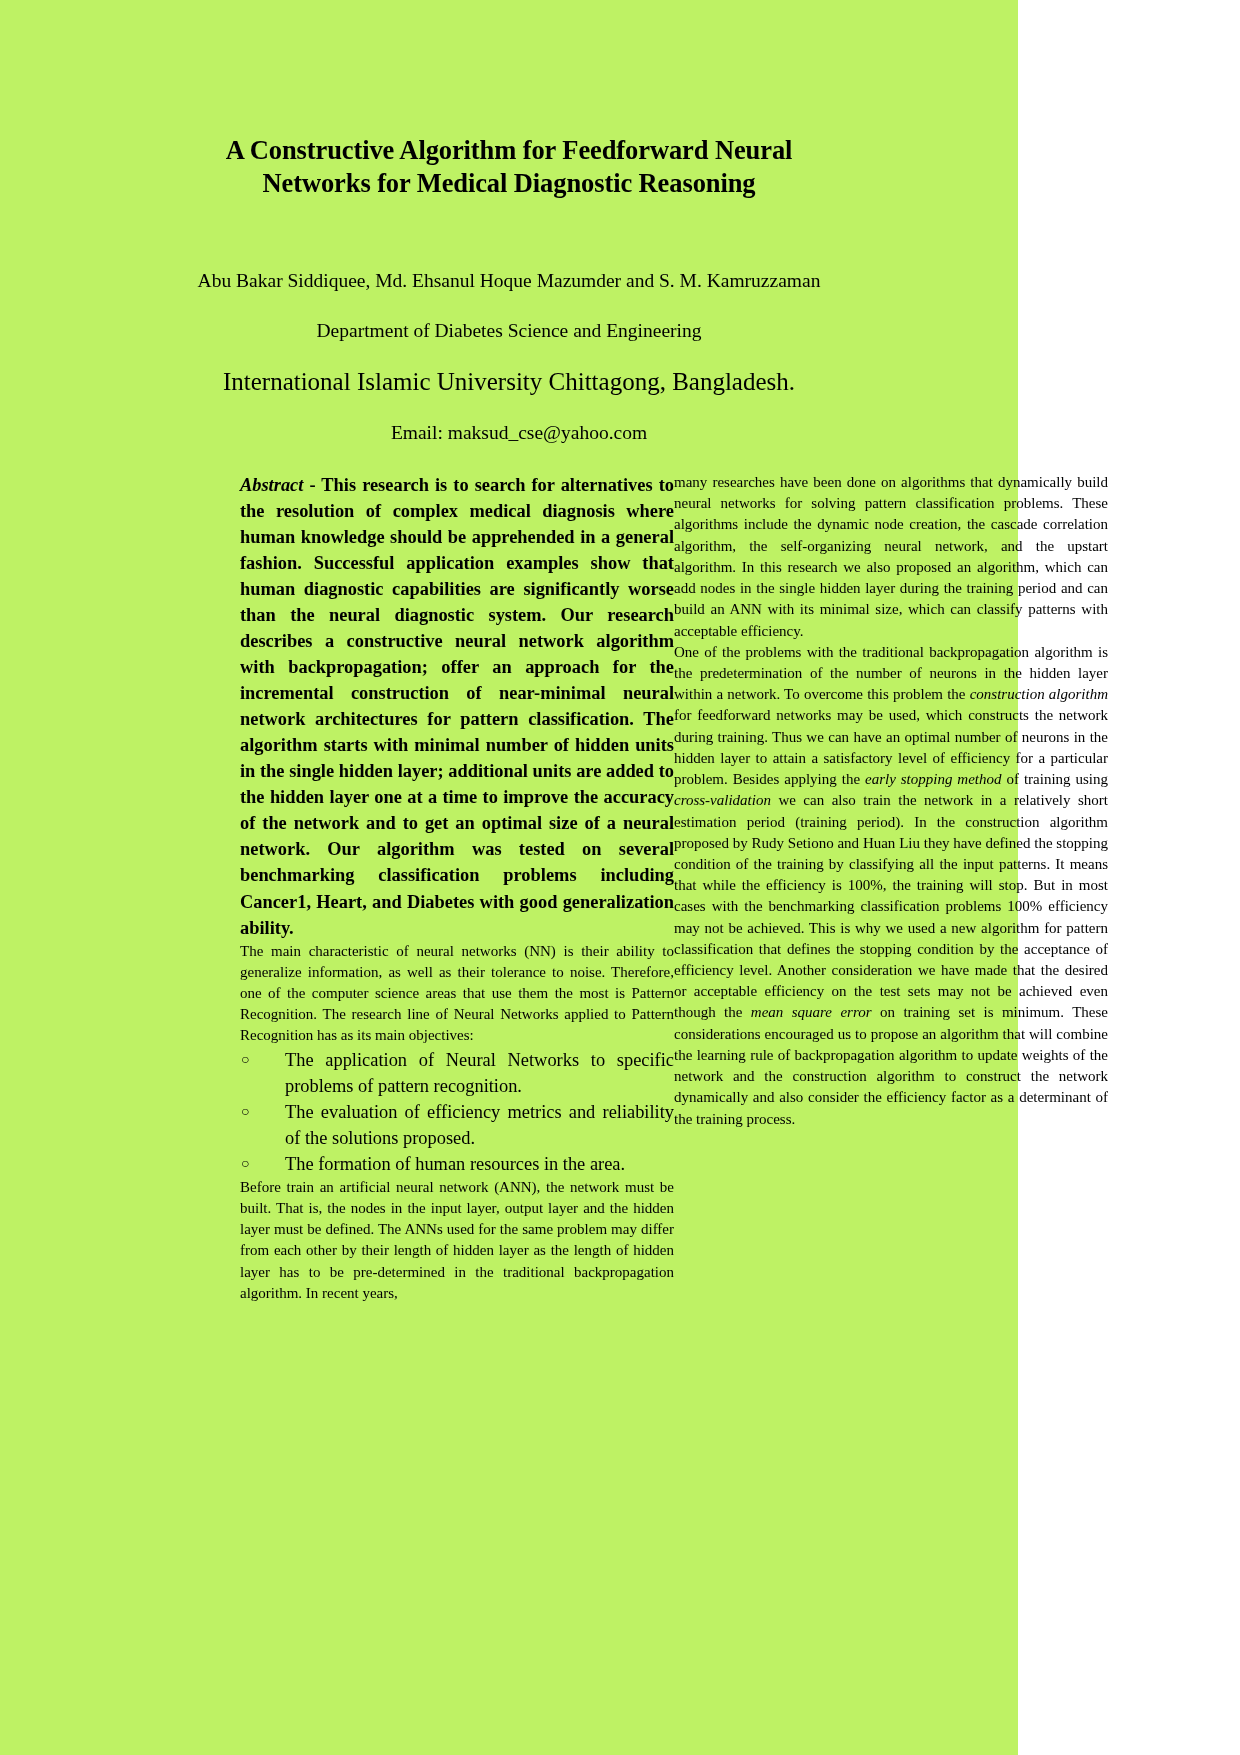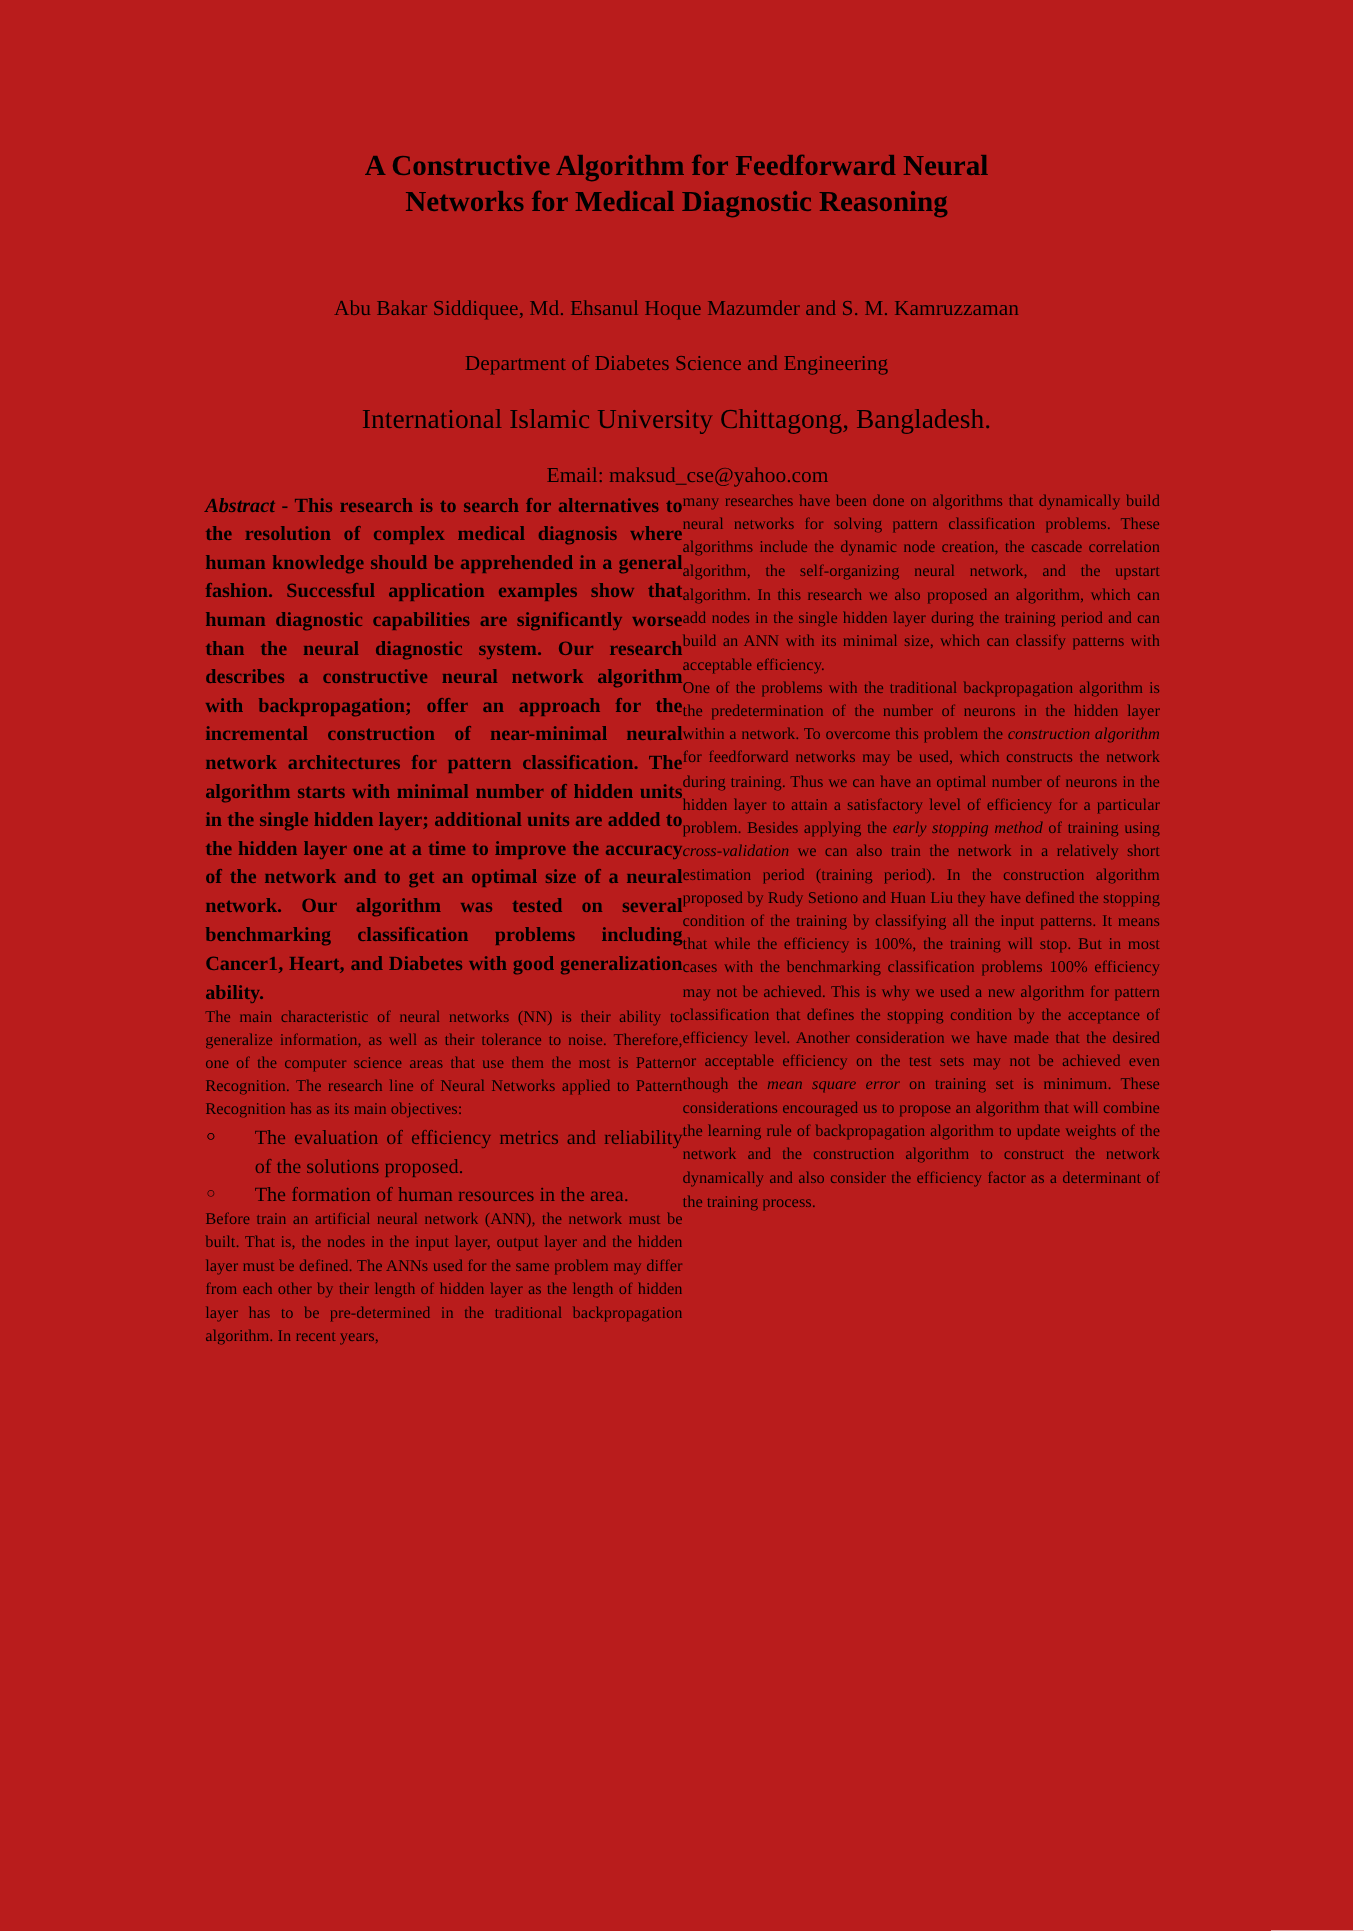--- a/index.html
+++ b/index.html
@@ -9,26 +9,26 @@
   }
   body {
     width: 1240px;
     height: 1755px;
     font-family: "Liberation Serif", "DejaVu Serif", serif;
     color: #000000;
     position: relative;
     overflow: hidden;
   }
   .page {
-    width: 1230px;
+    width: 1018px;
     height: 1755px;
     box-sizing: border-box;
     padding: 0;
     position: relative;
-    background: #b91c1c;
+    background: #bef264;
   }
 
   
   .title-block {
     padding-top: 134px;
     text-align: center;
   }
   .paper-title {
     font-size: 26.5px;
     font-weight: bold;
@@ -56,25 +56,25 @@
   }
   .email {
     margin-top: 26px;
     font-size: 19.5px;
     padding-left: 20px;
   }
 
   
   .columns {
     position: absolute;
-    top: 446px;
+    top: 472px;
     left: 133px;
     width: 975px;
     display: flex;
-    justify-content: center;
+    justify-content: flex-end;
   }
   .col {
     width: 434px;
   }
 
   .abstract {
     font-size: 18.4px;
     font-weight: bold;
     line-height: 1.415;
     text-align: justify;
@@ -157,21 +157,21 @@
   <div class="columns">
 
     <div class="col">
 
       <p class="abstract"><span class="abs-word">Abstract</span><span> - </span><span>This research is to search for alternatives to the resolution of complex medical diagnosis where human knowledge should be apprehended in a general fashion. Successful application examples show that human diagnostic capabilities are significantly worse than the neural diagnostic system. Our research describes a constructive neural network algorithm with backpropagation; offer an approach for the incremental construction of near-minimal neural network architectures for pattern classification. The algorithm starts with minimal number of hidden units in the single hidden layer; additional units are added to the hidden layer one at a time to improve the accuracy of the network and to get an optimal size of a neural network. Our algorithm was tested on several benchmarking classification problems including Cancer1, Heart, and Diabetes with good generalization ability.</span></p>
 
 
       <p class="body">The main characteristic of neural networks (NN) is their ability to generalize information, as well as their tolerance to noise. Therefore, one of the computer science areas that use them the most is Pattern Recognition. The research line of Neural Networks applied to Pattern Recognition has as its main objectives:</p>
 
       <ul class="objectives">
-        <li><span class="bullet">○</span></li>
+        <li><span class="bullet">○</span><span>The application of Neural Networks to specific problems of pattern recognition.</span></li>
         <li><span class="bullet">○</span><span>The evaluation of efficiency metrics and reliability of the solutions proposed.</span></li>
         <li><span class="bullet">○</span><span>The formation of human resources in the area.</span></li>
       </ul>
 
       <p class="body">Before train an artificial neural network (ANN), the network must be built. That is, the nodes in the input layer, output layer and the hidden layer must be defined. The ANNs used for the same problem may differ from each other by their length of hidden layer as the length of hidden layer has to be pre-determined in the traditional backpropagation algorithm. In recent years,</p>
 
     </div>
 
     <div class="col">
 

